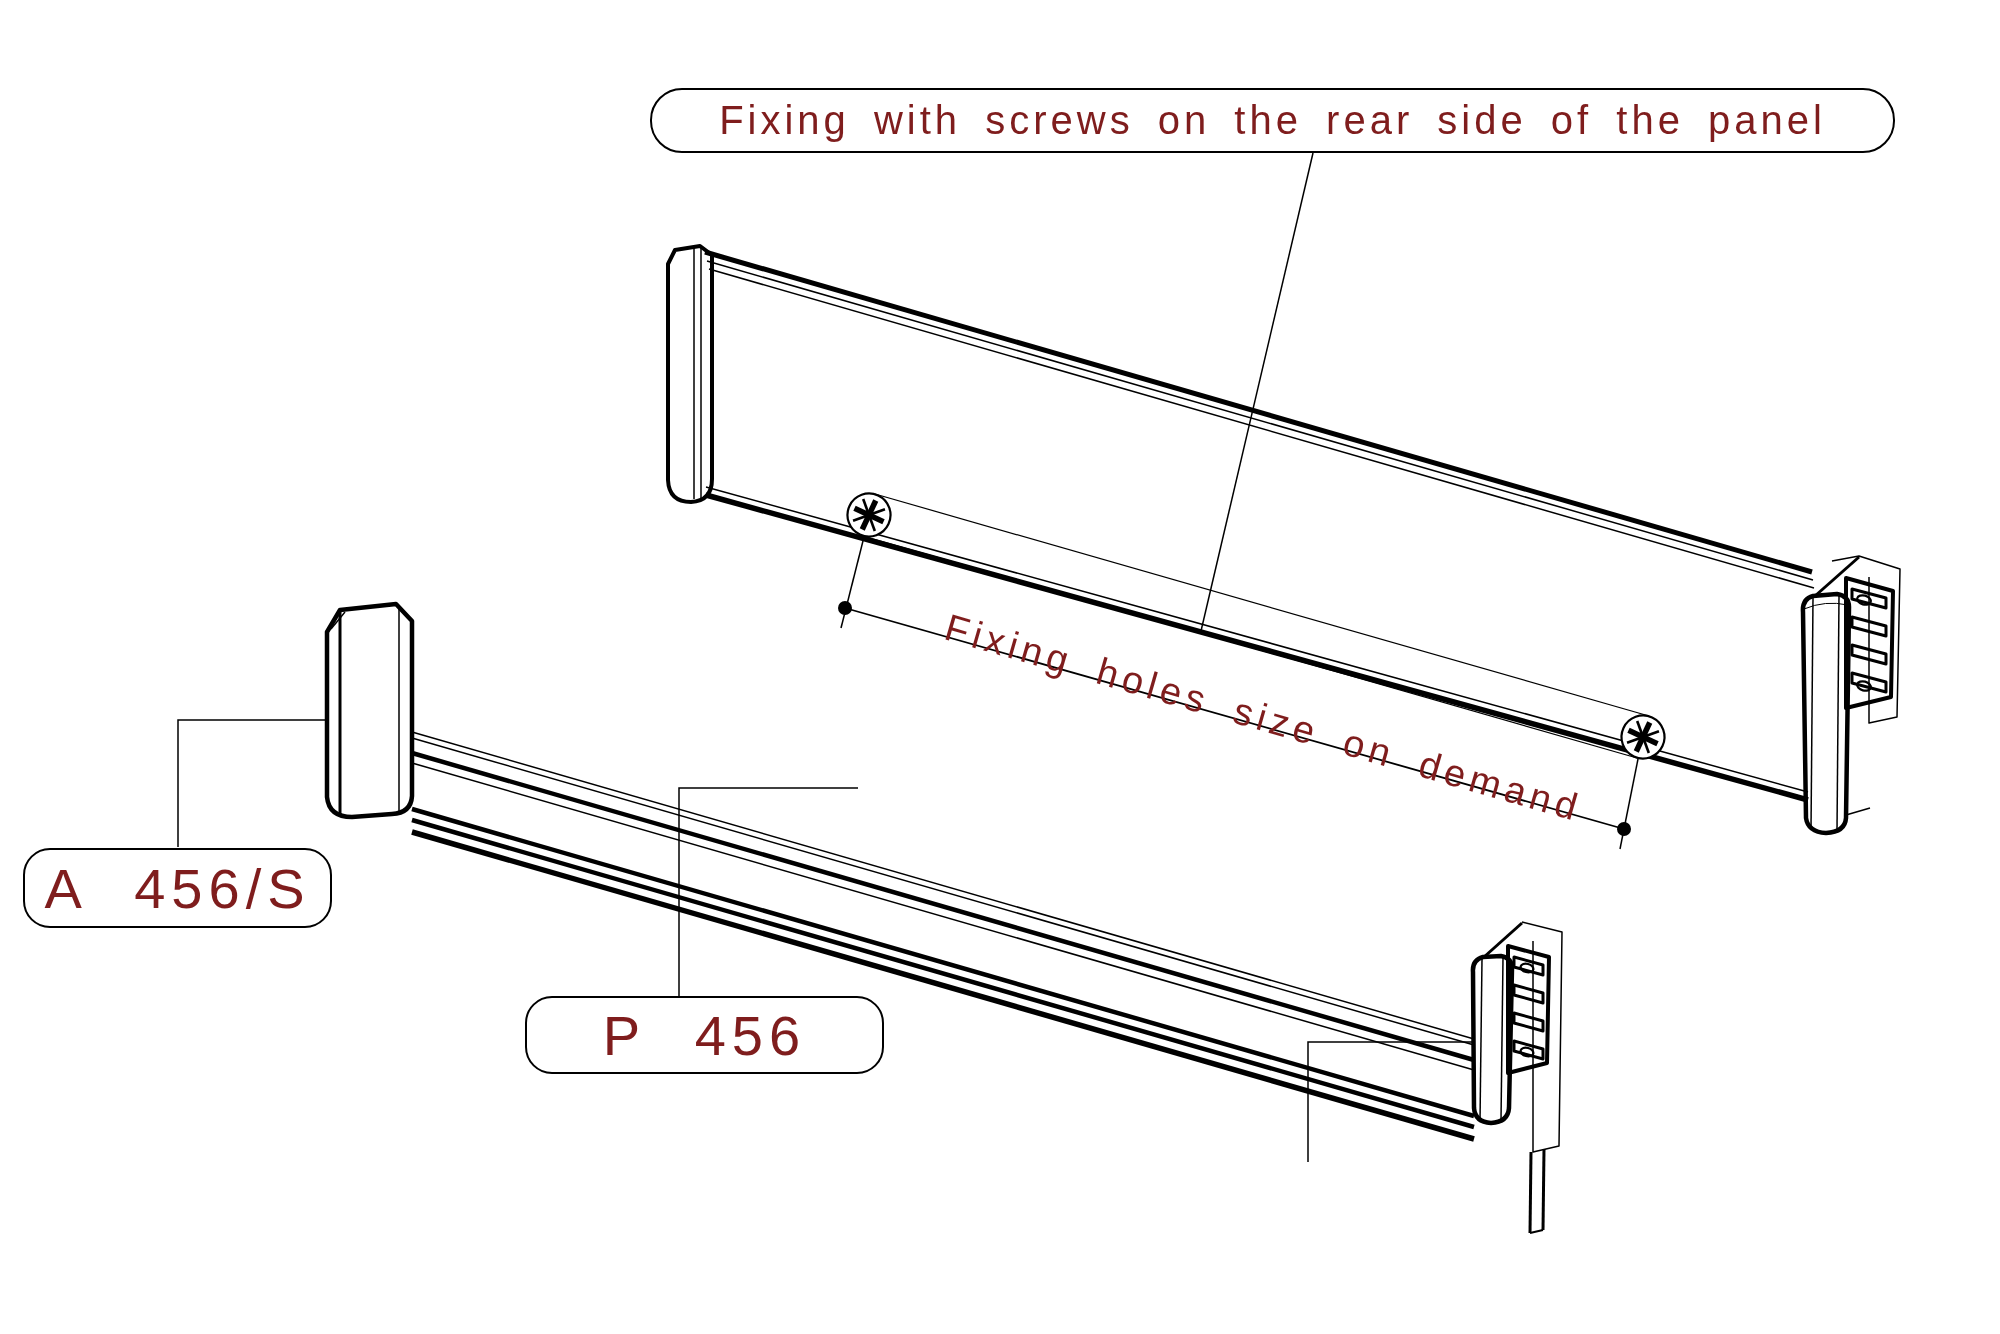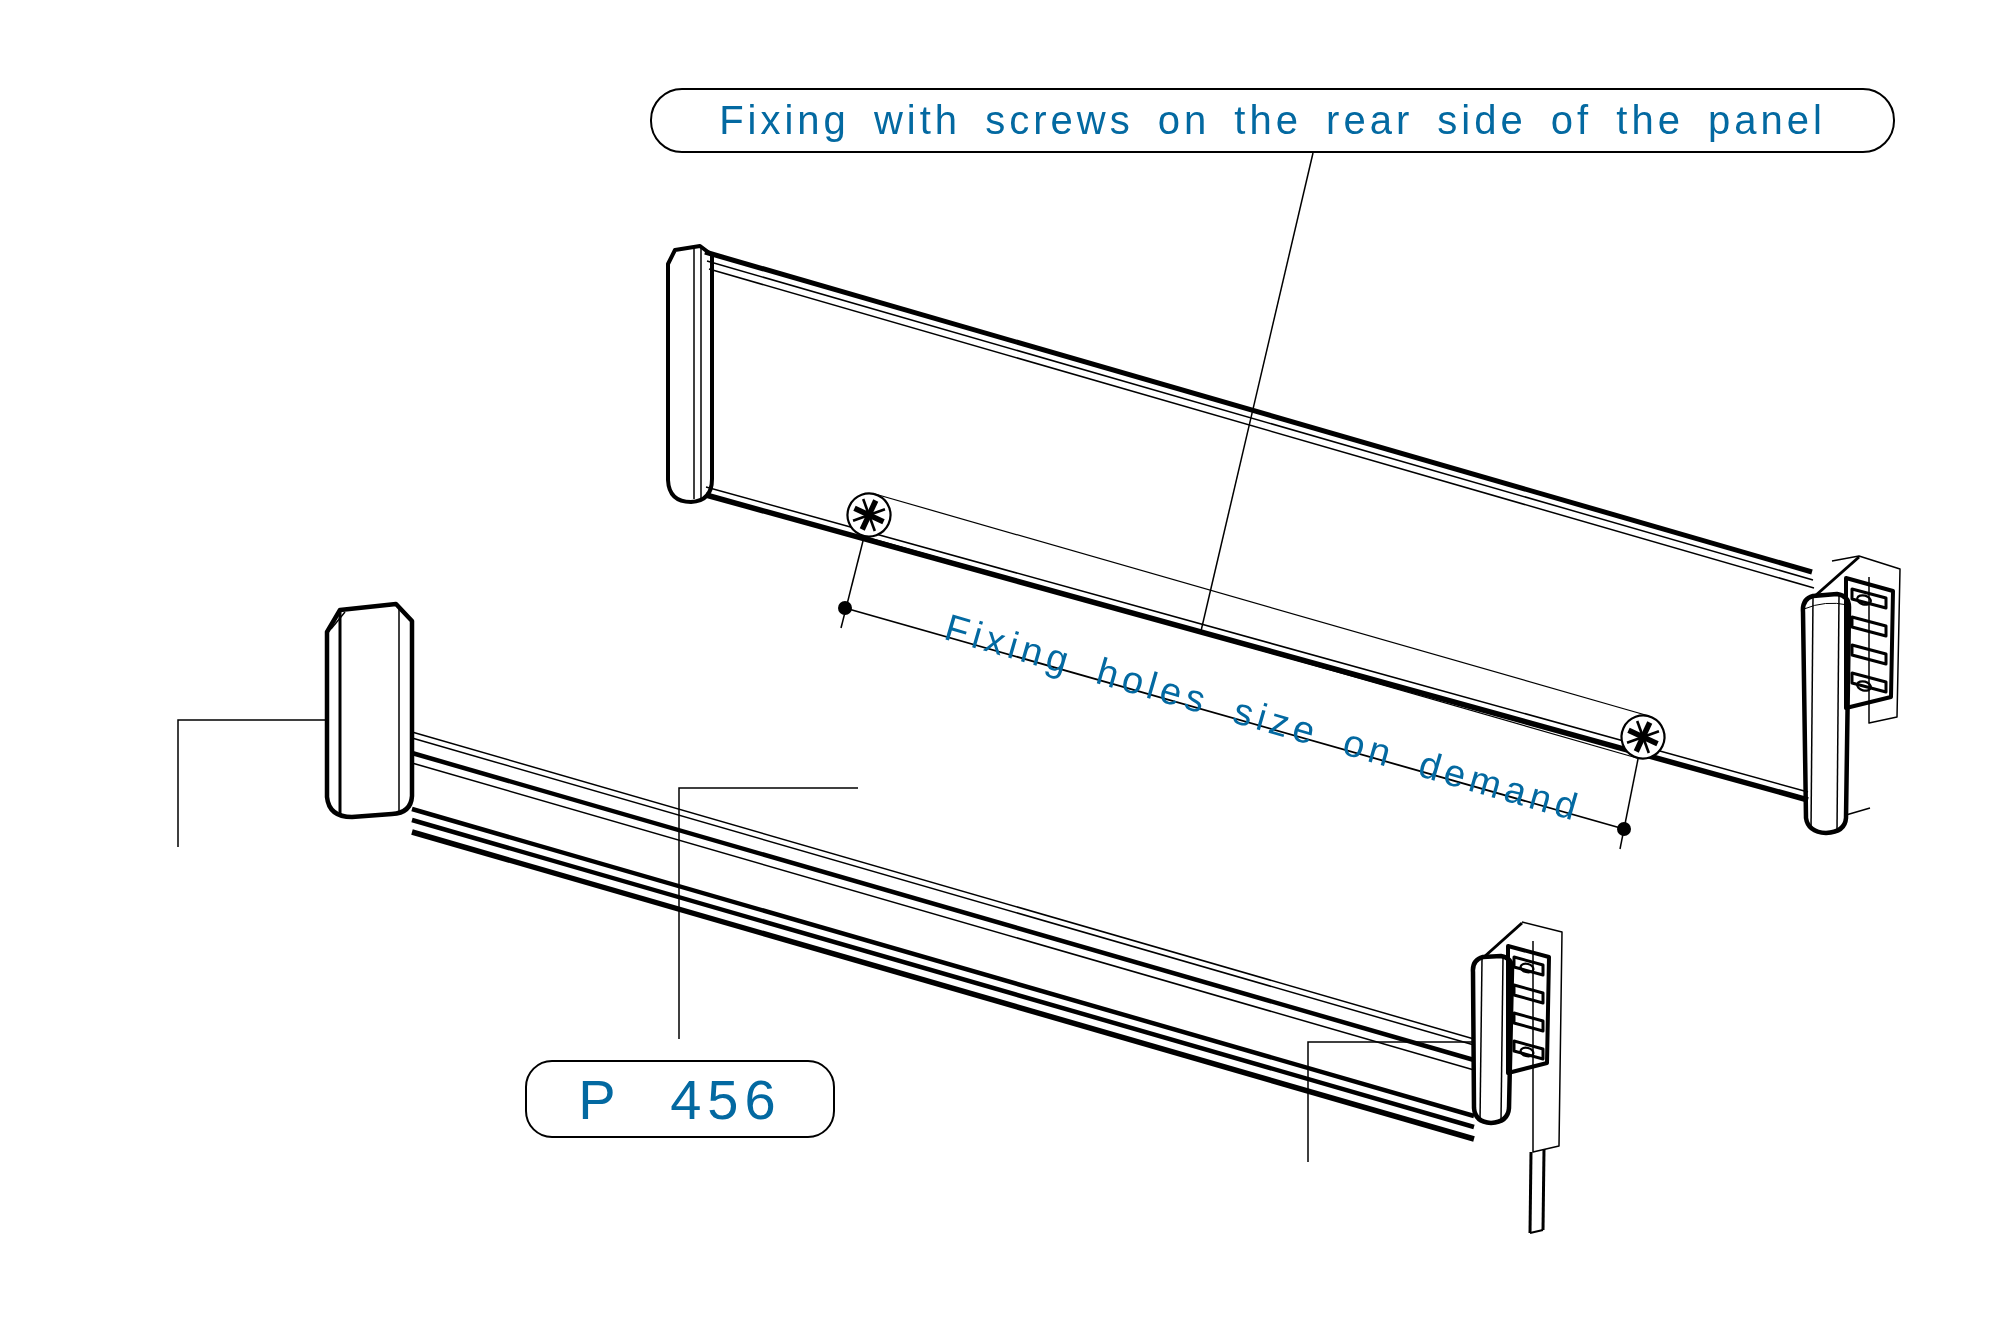--- a/index.html
+++ b/index.html
@@ -1,34 +1,34 @@
 <!DOCTYPE html>
 <html><head>
 <meta charset="utf-8">
 <style>
   html,body{margin:0;padding:0;background:#ffffff;}
   #stage{
     position:relative;width:2000px;height:1334px;background:#ffffff;overflow:hidden;
-    font-family:"Liberation Sans",sans-serif;color:#0369a1;
+    font-family:"Liberation Sans",sans-serif;color:#7f1d1d;
   }
   #drawing{position:absolute;left:0;top:0;width:2000px;height:1334px;}
   .callout{
     position:absolute;box-sizing:border-box;border:2px solid #000;border-radius:32px;
     display:flex;align-items:center;justify-content:center;white-space:nowrap;
     background:#fff;
   }
   .callout.title-note{
     left:650px;top:88px;width:1245px;height:65px;
     font-size:40px;letter-spacing:4px;word-spacing:9px;
   }
   .callout.part{
     border-width:2.5px;border-radius:27px;font-size:56px;letter-spacing:6px;word-spacing:28px;
   }
   .callout.part.a456s{left:23px;top:848px;width:309px;height:80px;}
-  .callout.part.p456{left:525px;top:1060px;width:310px;height:78px;}
+  .callout.part.p456{left:525px;top:996px;width:359px;height:78px;}
   .callout.part.a456d{left:1153px;top:1163px;width:309px;height:79px;}
   .rotated-note{
     position:absolute;left:952px;top:606px;white-space:nowrap;
     font-size:38px;letter-spacing:5px;word-spacing:11px;
     transform:rotate(16.1deg);transform-origin:0 0;
   }
 </style>
 </head>
 <body>
 
@@ -138,19 +138,22 @@
       <circle cx="1624" cy="829" r="7" fill="#000" stroke="none"></circle>
     </g>
   </svg>
 
   <div class="callout title-note">
     <span>Fixing with screws on the rear side of the panel</span>
   </div>
 
   <div class="rotated-note">Fixing holes size on demand</div>
 
+  <div class="callout part a456s">
+    <span>A 456/S</span>
+  </div>
 
   <div class="callout part p456">
     <span>P 456</span>
   </div>
 
 
 </div>
 
 </body></html>

